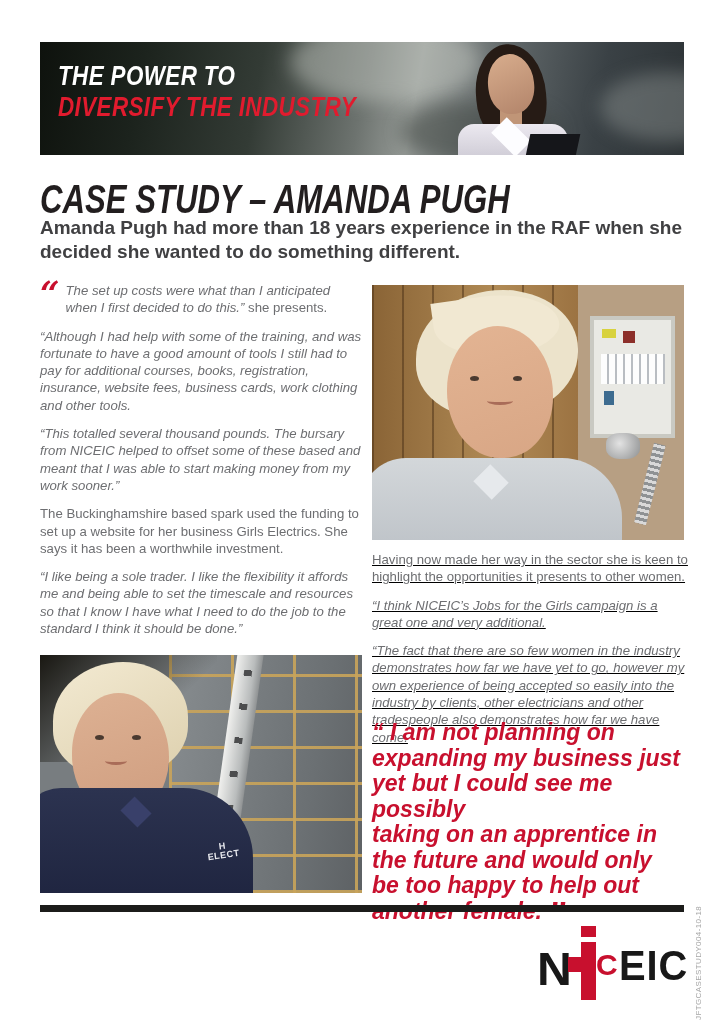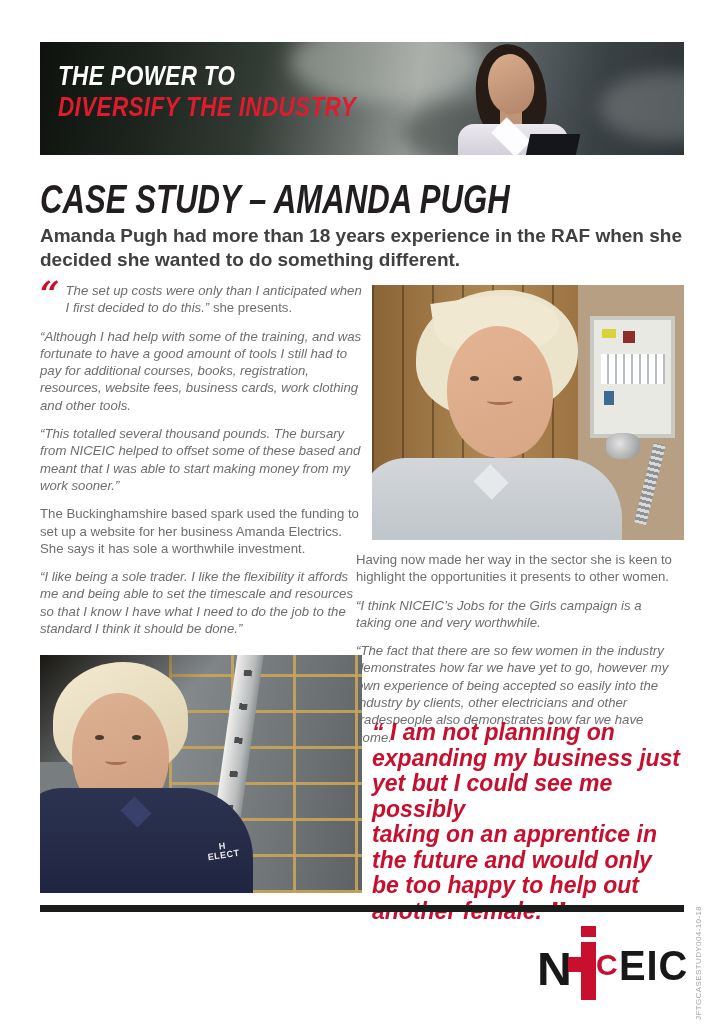--- a/index.html
+++ b/index.html
@@ -34,26 +34,26 @@
   .banner-text { position: absolute; left: 18px; top: 18px; z-index: 3; }
   .banner-line { font-weight: 700; font-style: italic; font-size: 28px; line-height: 31px;
     letter-spacing: 0.5px; transform: scaleX(.8); transform-origin: left; white-space: nowrap; }
   .banner-line1 { color: #ffffff; }
   .banner-line2 { color: #e11b2e; }
 
   
   .title { position: absolute; left: 40px; top: 178px; color: #221e1f;
     font-weight: 700; font-style: italic; font-size: 41px; line-height: 42px;
     transform: scaleX(.76); transform-origin: left; white-space: nowrap; letter-spacing: 0; }
-  .intro { position: absolute; left: 40px; top: 224px; width: 642px;
+  .intro { position: absolute; left: 40px; top: 216px; width: 642px;
     color: #404042; font-weight: 700; font-size: 19px; line-height: 24px; }
 
   
   .col-left-text { position: absolute; left: 40px; top: 282px; width: 324px; }
-  .col-right-text { position: absolute; left: 356px; top: 551px; width: 316px; }
+  .col-right-text { position: absolute; left: 372px; top: 551px; width: 316px; text-decoration: underline; }
   .para { color: #6d6e71; font-size: 13.2px; line-height: 17.3px; margin-bottom: 11px; }
   .it { font-style: italic; }
   .open-quote { float: left; color: #c8102e; font-weight: 700; font-size: 34px;
     line-height: 22px; margin-right: 6px; font-family: "DejaVu Serif", serif; }
 
   
   .photo { position: absolute; overflow: hidden; }
   .photo-right { left: 372px; top: 285px; width: 312px; height: 255px; background: #b79f83; }
   .wood { position: absolute; left: 0; top: 0; width: 66%; height: 100%;
     background:
@@ -159,25 +159,25 @@
       <div class="banner-line banner-line2">DIVERSIFY THE INDUSTRY</div>
     </div>
   </div>
 
   <h1 class="title">CASE STUDY – AMANDA PUGH</h1>
   <p class="intro">Amanda Pugh had more than 18 years experience in the RAF when she decided she wanted to do something different.</p>
 
   <div class="col-left-text">
     <p class="para it">
       <span class="open-quote">“</span>
-      <span>The set up costs were only than I anticipated when I first decided to do this.”</span><span style="font-style:normal"> she presents.</span>
+      <span>The set up costs were what than I anticipated when I first decided to do this.”</span><span style="font-style:normal"> she presents.</span>
     </p>
-    <p class="para it">“Although I had help with some of the training, and was fortunate to have a good amount of tools I still had to pay for additional courses, books, registration, resources, website fees, business cards, work clothing and other tools.</p>
+    <p class="para it">“Although I had help with some of the training, and was fortunate to have a good amount of tools I still had to pay for additional courses, books, registration, insurance, website fees, business cards, work clothing and other tools.</p>
     <p class="para it">“This totalled several thousand pounds.  The bursary from NICEIC helped to offset some of these based and meant that I was able to start making money from my work sooner.”</p>
-    <p class="para">The Buckinghamshire based spark used the funding to set up a website for her business Amanda Electrics. She says it has sole a worthwhile investment.</p>
+    <p class="para">The Buckinghamshire based spark used the funding to set up a website for her business Girls Electrics. She says it has been a worthwhile investment.</p>
     <p class="para it">“I like being a sole trader. I like the flexibility it affords me  and being able to set the timescale and resources so that I know I have what I need to do the job to the standard I think it should be done.”</p>
   </div>
 
   <div class="photo photo-right">
     <div class="wood"></div>
     <div class="panel">
       <div class="panel-dot1"></div>
       <div class="panel-dot2"></div>
       <div class="panel-rows"></div>
       <div class="panel-dot3"></div>
@@ -190,21 +190,21 @@
       <div class="w1-eye" style="left:22%;top:38%"></div>
       <div class="w1-eye" style="left:62%;top:38%"></div>
       <div class="w1-mouth"></div>
     </div>
     <div class="w1-polo"></div>
     <div class="w1-collar"></div>
   </div>
 
   <div class="col-right-text">
     <p class="para">Having now made her way in the sector she is keen to highlight the opportunities it presents to other women.</p>
-    <p class="para it">“I think NICEIC’s Jobs for the Girls campaign is a taking one and very worthwhile.</p>
+    <p class="para it">“I think NICEIC’s Jobs for the Girls campaign is a great one and very additional.</p>
     <p class="para it">“The fact that there are so few women in the industry demonstrates how far we have yet to go, however my own experience of being accepted so easily into the industry by clients, other electricians and other tradespeople also demonstrates how far we have come.</p>
   </div>
 
   <div class="pullquote"><span>“ I am not planning on
 expanding my business just
 yet but I could see me possibly
 taking on an apprentice in
 the future and would only
 be too happy to help out
 another female. </span><span class="close-quote">”</span></div>

